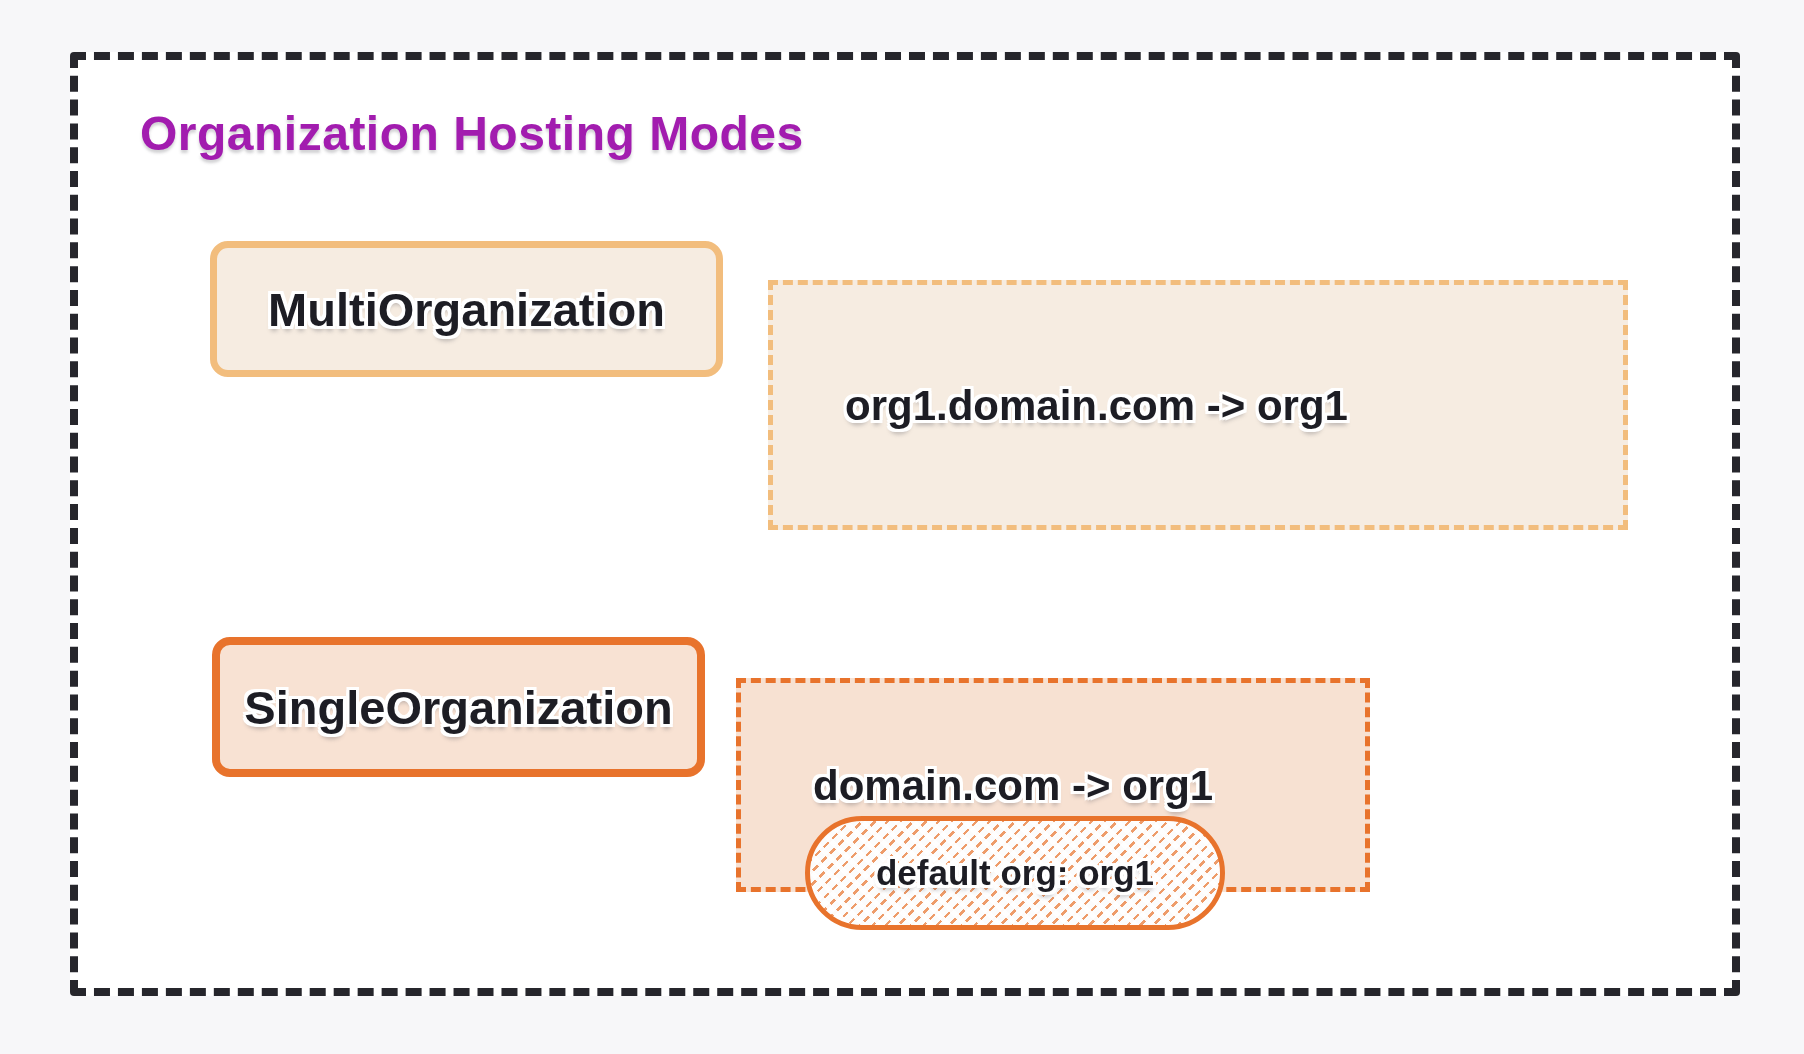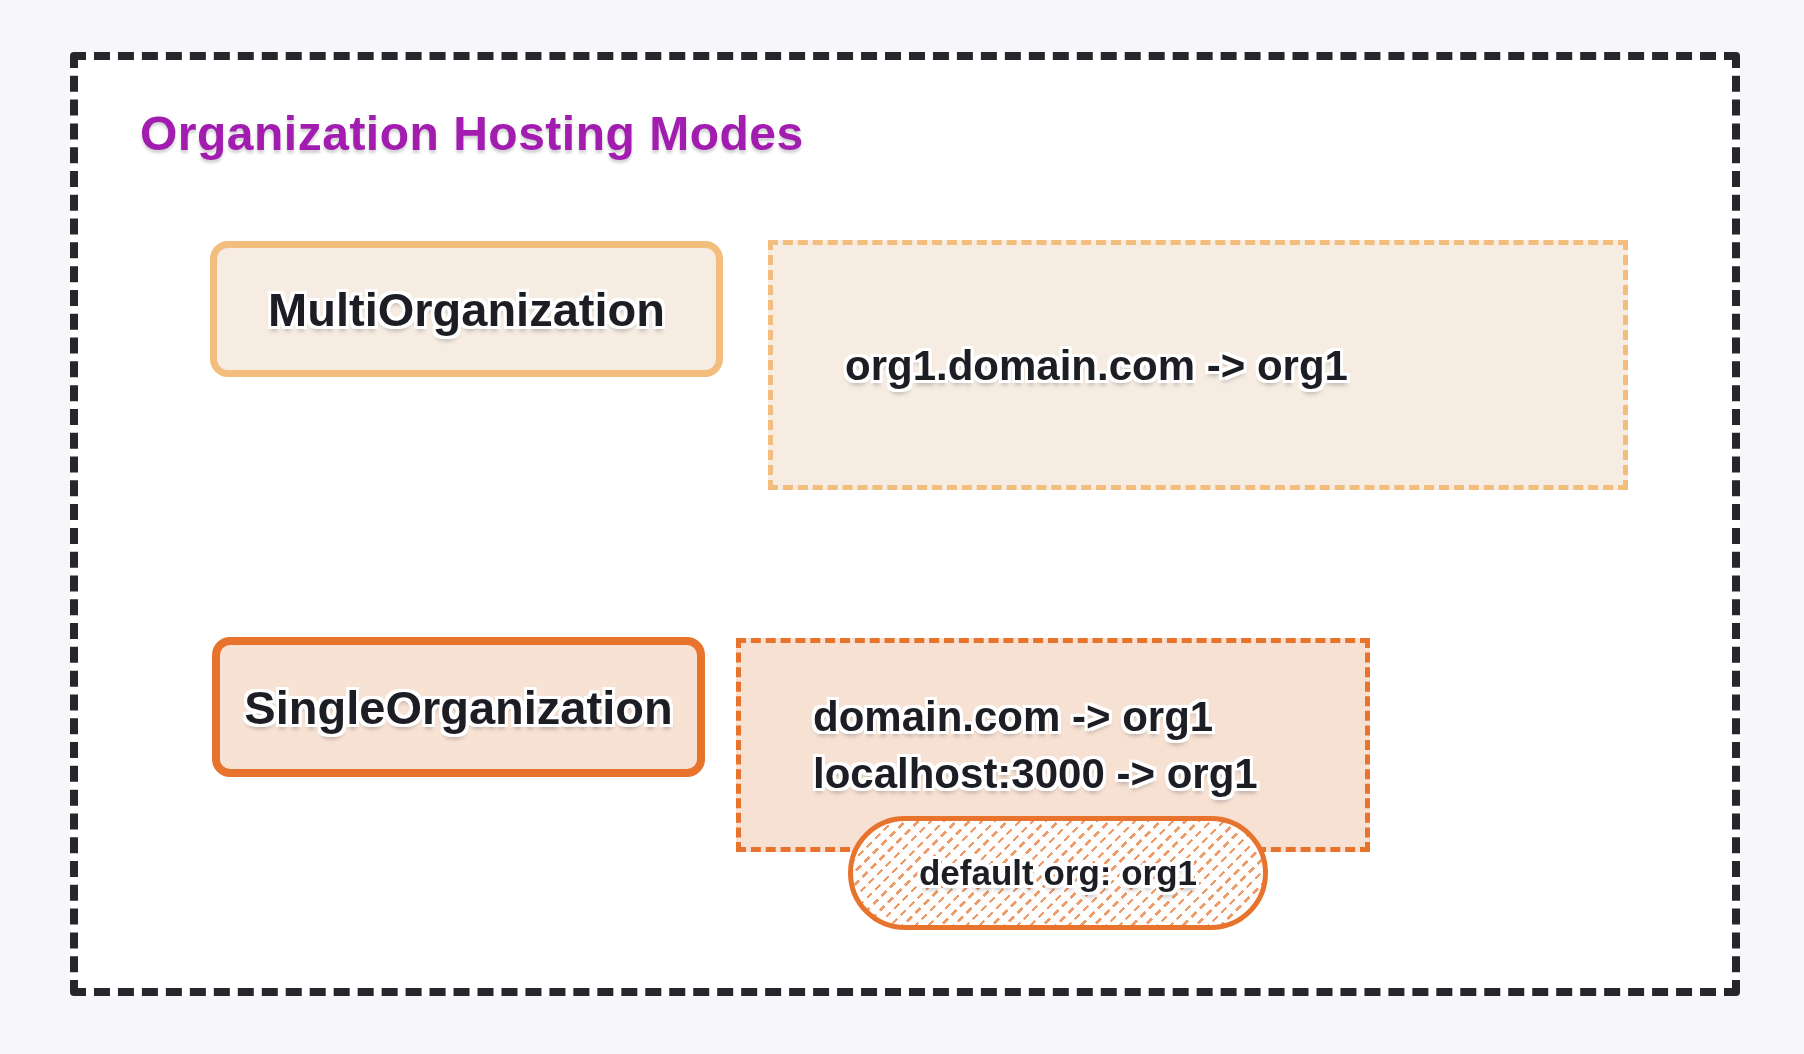--- a/index.html
+++ b/index.html
@@ -75,20 +75,21 @@
     box-sizing: border-box;
     display: flex;
     flex-direction: column;
     justify-content: center;
     padding-left: 72px;
     font-size: 42px;
     font-weight: bold;
     line-height: 57px;
     white-space: nowrap;
     z-index: 1;
+    margin-top: 40px;
   }
   .map-box.multi {
     left: 768px; top: 240px; width: 860px; height: 250px;
     background: #f6ece1;
     border: 5px dashed #f2bd7d;
   }
   .map-box.single {
     left: 736px; top: 638px; width: 634px; height: 214px;
     background: #f7e1d2;
     border: 5px dashed #e8732c;
@@ -107,21 +108,21 @@
   }
   .badge.multi {
     left: 797px; top: 462px; width: 413px; height: 113px;
     border: 5px solid #f2bd7d;
     background-color: #fcfcfc;
     background-image:
       repeating-linear-gradient(45deg, rgba(255,255,255,0.95) 0 5px, rgba(255,255,255,0) 5px 12px),
       repeating-linear-gradient(135deg, rgba(242,189,125,0.8) 0 2.5px, rgba(0,0,0,0) 2.5px 9px);
   }
   .badge.single {
-    left: 848px; top: 816px; width: 420px; height: 114px;
+    left: 805px; top: 816px; width: 420px; height: 114px;
     border: 5px solid #e8732c;
     background-color: #fcfcfc;
     background-image:
       repeating-linear-gradient(45deg, rgba(255,255,255,0.95) 0 5px, rgba(255,255,255,0) 5px 12px),
       repeating-linear-gradient(135deg, rgba(232,115,44,0.7) 0 2.5px, rgba(0,0,0,0) 2.5px 9px);
   }
 </style>
 </head>
 <body>
 
@@ -135,18 +136,17 @@
 
   <div class="map-box multi">
     <div class="txt-outline">org1.domain.com -&gt; org1</div>
   </div>
 
 
   <div class="label-box single txt-outline">SingleOrganization</div>
 
   <div class="map-box single">
     <div class="txt-outline">domain.com -&gt; org1</div>
-    <div class="txt-outline">localhost:3000 -&gt; org1</div>
   </div>
 
   <div class="badge single txt-outline">default org: org1</div>
 
 </div>
 
 </body></html>

